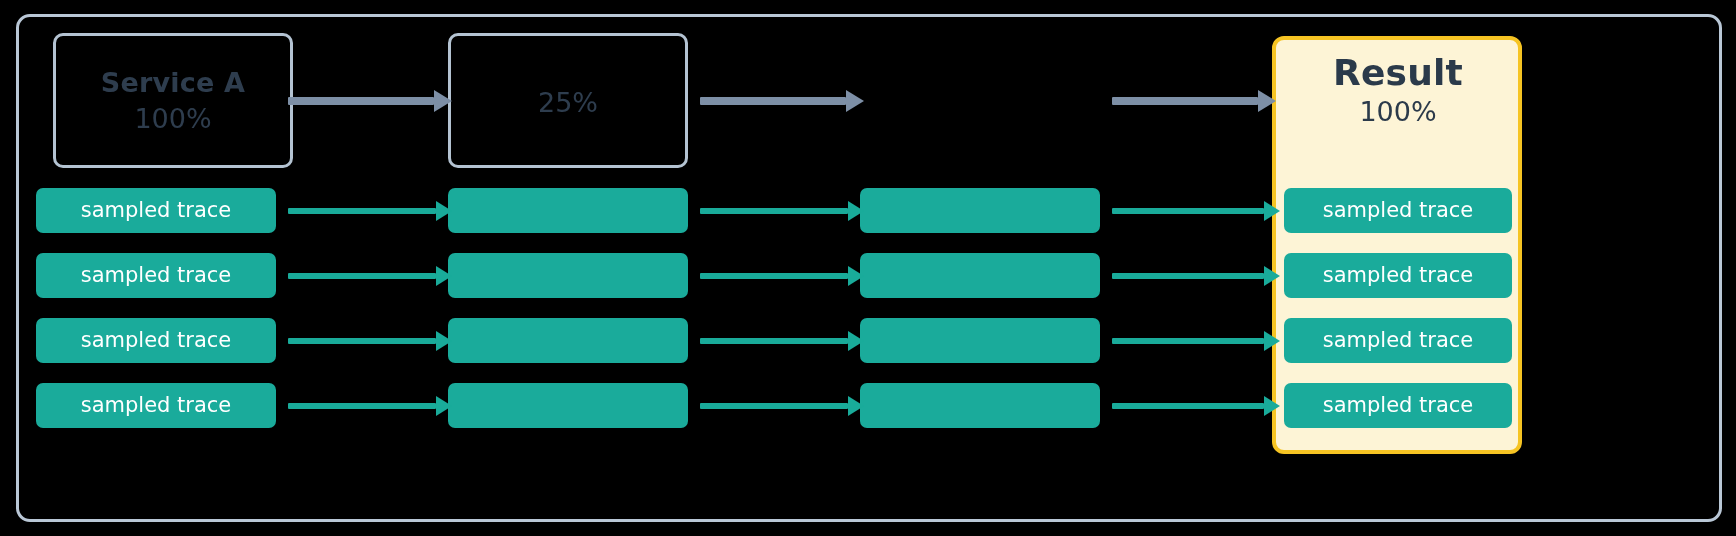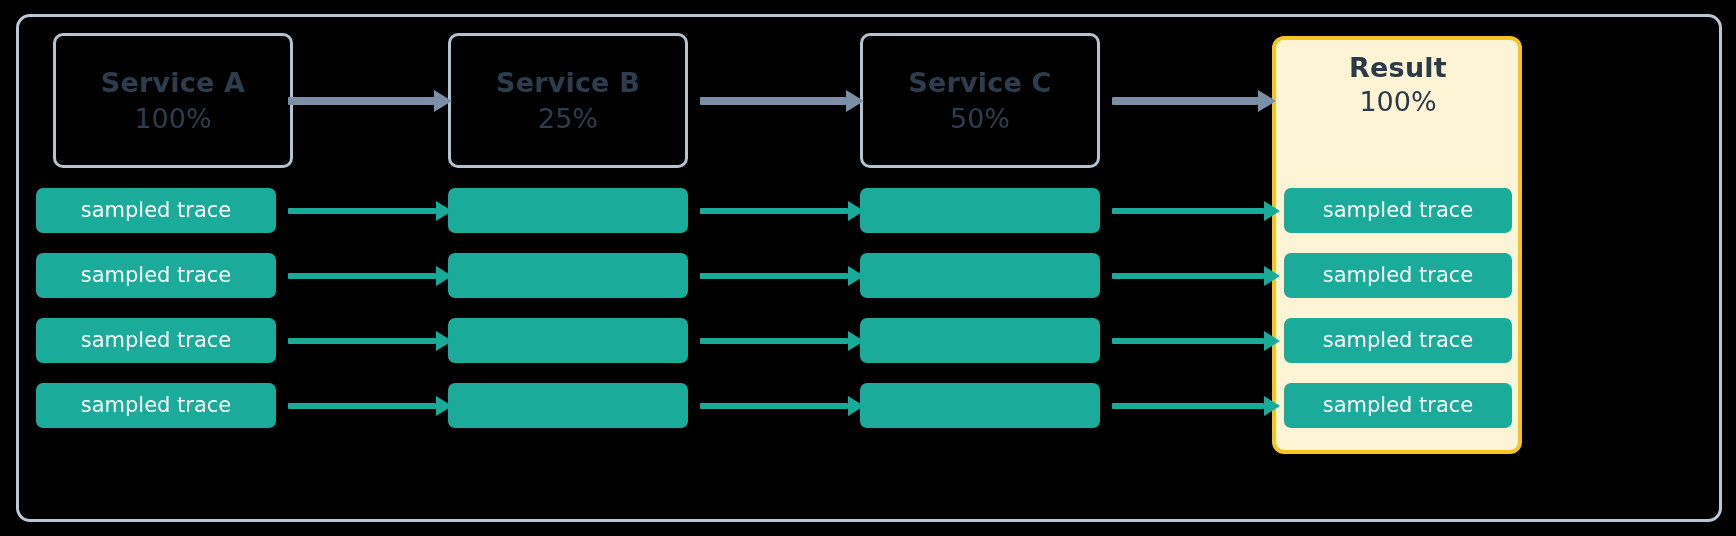--- a/index.html
+++ b/index.html
@@ -29,21 +29,21 @@
   }
   .svc-name{font-size:27px;font-weight:bold;letter-spacing:.2px;line-height:1.18;}
   .svc-pct{font-size:27px;font-weight:400;line-height:1.18;margin-top:4px;}
 
   
   #result-head{
     position:absolute;top:52px;left:1282px;width:232px;height:100px;
     display:flex;flex-direction:column;align-items:center;justify-content:flex-start;
     color:#2b3a4a;
   }
-  #result-head .svc-name{font-size:27px;font-weight:bold;}
+  #result-head .svc-name{font-size:36px;font-weight:bold;}
   #result-head .svc-pct{font-size:27px;font-weight:400;margin-top:2px;}
 
   
   .trace{
     position:absolute;height:45px;box-sizing:border-box;
     background:#1aab9b;border-radius:7px;
     display:flex;align-items:center;justify-content:center;
     color:#fff;font-size:21px;line-height:1;
   }
 
@@ -68,26 +68,21 @@
 
   <div id="outer-frame"></div>
 
   <div id="result-panel"></div>
 
   <div class="svc-box" style="left:36px;margin-left:17px;">
     <div class="svc-name">Service A</div>
     <div class="svc-pct">100%</div>
   </div>
   <div class="svc-box" style="left:448px;">
-    <div class="svc-name">Service B</div>
     <div class="svc-pct">25%</div>
-  </div>
-  <div class="svc-box" style="left:860px;">
-    <div class="svc-name">Service C</div>
-    <div class="svc-pct">50%</div>
   </div>
 
   <div id="result-head">
     <div class="svc-name">Result</div>
     <div class="svc-pct">100%</div>
   </div>
 
   <div class="arrow gray" style="left:288px;top:94px;width:164px;">
     <div class="shaft" style="width:146px;"></div>
     <div class="head" style="left:146px;"></div>

